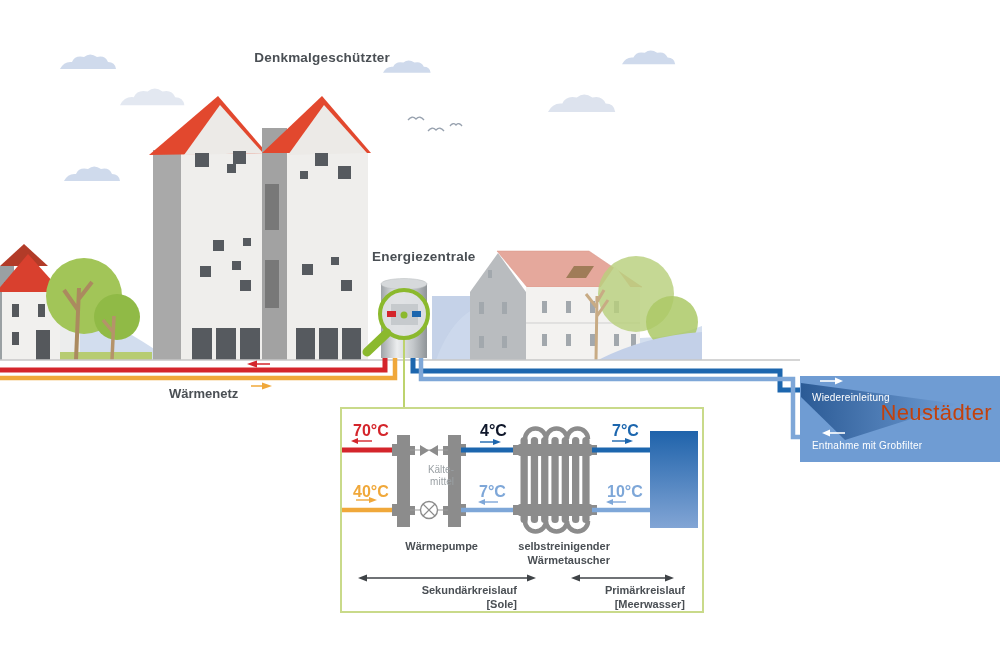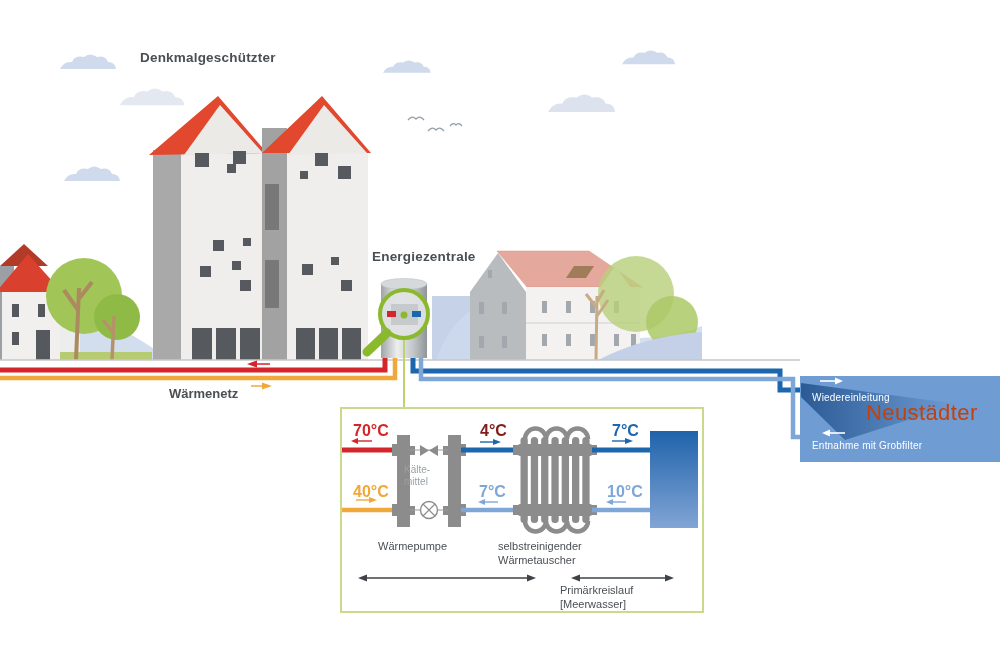--- a/index.html
+++ b/index.html
@@ -1,27 +1,27 @@
 <!DOCTYPE html>
 <html><head>
 <meta charset="utf-8">
 <style>
   html,body{margin:0;padding:0;background:#fff;}
   #stage{position:relative;width:1000px;height:646px;background:#fff;overflow:hidden;
          font-family:"Liberation Sans",sans-serif;}
   #stage svg{position:absolute;left:0;top:0;}
   .t{position:absolute;color:#4a4f54;white-space:nowrap;line-height:1.25;}
-  .t.c{text-align:left;}
+  .t.c{text-align:right;}
   .lbl{font-size:13.5px;font-weight:700;letter-spacing:.2px;}
   .small{font-size:13px;font-weight:700;}
   .temp{font-size:16px;font-weight:700;}
   .bay-small{font-size:10px;color:#fff;font-weight:400;letter-spacing:.2px;}
   .bay-big{font-size:22px;color:#c2410c;font-weight:400;line-height:25px;letter-spacing:.4px;}
   .gray{color:#9aa0a4;font-weight:400;font-size:10px;line-height:12px;}
-  .inset-lbl{font-size:11px;font-weight:400;color:#4a4f54;line-height:14px;}
+  .inset-lbl{font-size:11px;font-weight:700;color:#4a4f54;line-height:14px;}
 </style>
 </head>
 <body>
 
 <div id="stage">
 
 <svg width="1000" height="646" viewBox="0 0 1000 646">
   <defs>
     <path id="cloud" d="M0,15 Q4,7 12,8 Q15,1 24,3 Q30,-2 37,3 Q45,1 48,8 Q55,8 56,15 Z"></path>
     <linearGradient id="cyl" x1="0" y1="0" x2="1" y2="0">
@@ -285,33 +285,37 @@
 <div class="t small" style="left:169px;top:386px;font-weight:700;">Wärmenetz</div>
 
 <div class="t bay-small" style="left:812px;top:392px;">Wiedereinleitung</div>
 <div class="t c bay-big" style="left:866px;top:400px;width:126px;">
   <div>Neustädter</div>
 </div>
 <div class="t bay-small" style="left:812px;top:440px;">Entnahme mit Grobfilter</div>
 
 <div class="t temp" style="left:353px;top:421px;color:#d4252b;">70°C</div>
 <div class="t temp" style="left:353px;top:482px;color:#f0a83a;">40°C</div>
-<div class="t temp" style="left:480px;top:421px;color:#7f1d1d;">4°C</div>
+<div class="t temp" style="left:480px;top:421px;color:#0f172a;">4°C</div>
 <div class="t temp" style="left:479px;top:482px;color:#7ea7d8;">7°C</div>
 <div class="t temp" style="left:612px;top:421px;color:#1c66ae;">7°C</div>
 <div class="t temp" style="left:607px;top:482px;color:#7ea7d8;">10°C</div>
 
 <div class="t c gray" style="left:404px;top:464px;width:50px;">
   <div>Kälte-</div>
   <div>mittel</div>
 </div>
 
 <div class="t c inset-lbl" style="left:378px;top:539px;width:100px;">Wärmepumpe</div>
 <div class="t c inset-lbl" style="left:498px;top:539px;width:112px;">
   <div>selbstreinigender</div>
   <div>Wärmetauscher</div>
 </div>
+<div class="t c inset-lbl" style="left:377px;top:583px;width:140px;">
+  <div>Sekundärkreislauf</div>
+  <div>[Sole]</div>
+</div>
 <div class="t c inset-lbl" style="left:560px;top:583px;width:125px;">
   <div>Primärkreislauf</div>
   <div>[Meerwasser]</div>
 </div>
 
 </div>
 
 </body></html>

